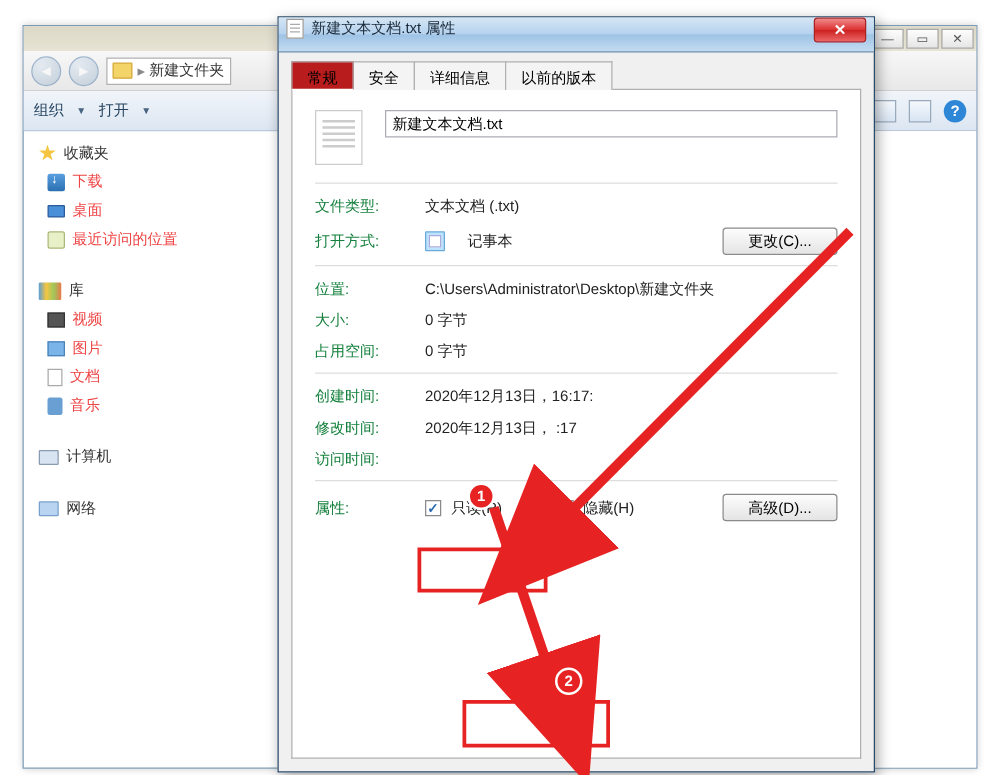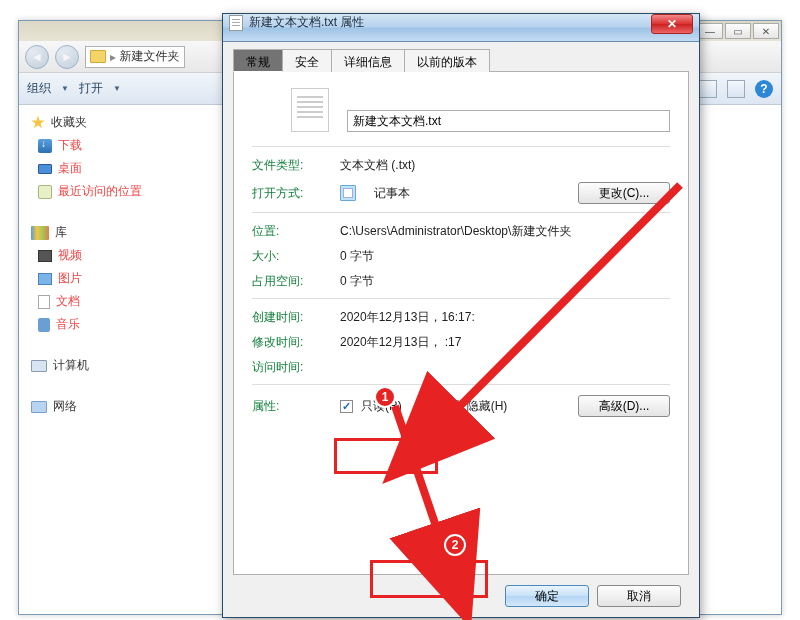--- a/index.html
+++ b/index.html
@@ -49,23 +49,23 @@
 
 .propdlg { position:absolute; left:222px; top:13px; width:478px; height:605px; border:1px solid #2a4a6a; background:#f0f0f0; box-shadow:2px 3px 10px rgba(0,0,0,.35); }
 .dlg-title { height:28px; background:linear-gradient(#d5e6f5,#b5d2ee 48%,#9ec3e6 52%,#c4dcf2); display:flex;align-items:flex-start;padding:0 6px;border-bottom:1px solid #6a8cae;}
 .dlg-title-text{flex:1;color:#1a2a3a;display:flex;align-items:center;gap:6px;}
 .dlg-icn{width:14px;height:16px;background:#fff;border:1px solid #999;position:relative;}
 .dlg-icn:before{content:"";position:absolute;left:2px;top:3px;right:2px;height:1px;background:#aaa;box-shadow:0 3px 0 #aaa,0 6px 0 #aaa;}
 .dlg-close { width:42px;height:20px;background:linear-gradient(#f08a8a,#d33 48%,#c22 52%,#e66);border:1px solid #a22;border-radius:3px;display:flex;align-items:center;justify-content:center;color:#fff;font-weight:bold;font-size:12px;}
 .dlg-body { padding:6px 10px 10px; height:calc(100% - 28px); display:flex;flex-direction:column;}
 .tabstrip { display:flex; border-bottom:1px solid #b0b0b0; height:24px;}
 .tab { padding:4px 12px 2px; border:1px solid #b0b0b0; border-bottom:none; background:#f4f4f4; margin-right:-1px; position:relative; top:1px;}
-.tab.active { background:#737373; border-bottom:1px solid #fff; z-index:1;}
+.tab.active { background:#b91c1c; border-bottom:1px solid #fff; z-index:1;}
 .tabpage { flex:1; border:1px solid #b0b0b0; border-top:none; background:#fff; padding:16px 18px 12px; position:relative;}
-.file-row { display:flex; align-items:flex-end; gap:18px; margin-bottom:14px;margin-left:39px;}
+.file-row { display:flex; align-items:flex-start; gap:18px; margin-bottom:14px;}
 .big-icn{width:38px;height:44px;background:#fff;border:1px solid #ccc;position:relative;}
 .big-icn:before{content:"";position:absolute;left:5px;top:7px;right:5px;height:2px;background:#ccc;box-shadow:0 5px 0 #ccc,0 10px 0 #ccc,0 15px 0 #ccc,0 20px 0 #ccc;}
 .name-input{flex:1;height:22px;border:1px solid #abadb3;padding:0 5px;background:#fff;}
 hr.sep { border:none; border-top:1px solid #ddd; margin:4px 0 10px;}
 .prop-row { display:flex; margin-bottom:8px; align-items:center;}
 .prop-label { width:88px; color:#15803d;}
 .prop-val { flex:1; color:#222;}
 .open-with { display:flex;align-items:center;gap:18px;}
 .np-icn{width:16px;height:16px;background:#bde4ff;border:1px solid #6aa8d8;border-radius:1px;position:relative;}
 .np-icn:before{content:"";position:absolute;inset:2px;background:#fff;border:1px solid #aad;}
@@ -248,24 +248,20 @@
         <div class="prop-val attr-row">
           <span class="chk">✓</span>
           <span>只读(R)</span>
           <span style="width:28px"></span>
           <span class="chk"></span>
           <span>隐藏(H)</span>
         </div>
         <button class="btn" style="width:92px">高级(D)...</button>
       </div>
     </div>
-    <div class="dlg-buttons">
-      <button class="btn btn-primary">确定</button>
-      <button class="btn">取消</button>
-    </div>
   </div>
 </div>
 
 <div class="anno anno-box1"></div>
 <div class="anno anno-box2"></div>
 <div class="anno anno-badge anno-b1">1</div>
 <div class="anno anno-badge anno-b2">2</div>
 
 <svg class="arrow-svg" width="800" height="620">
   <defs>

